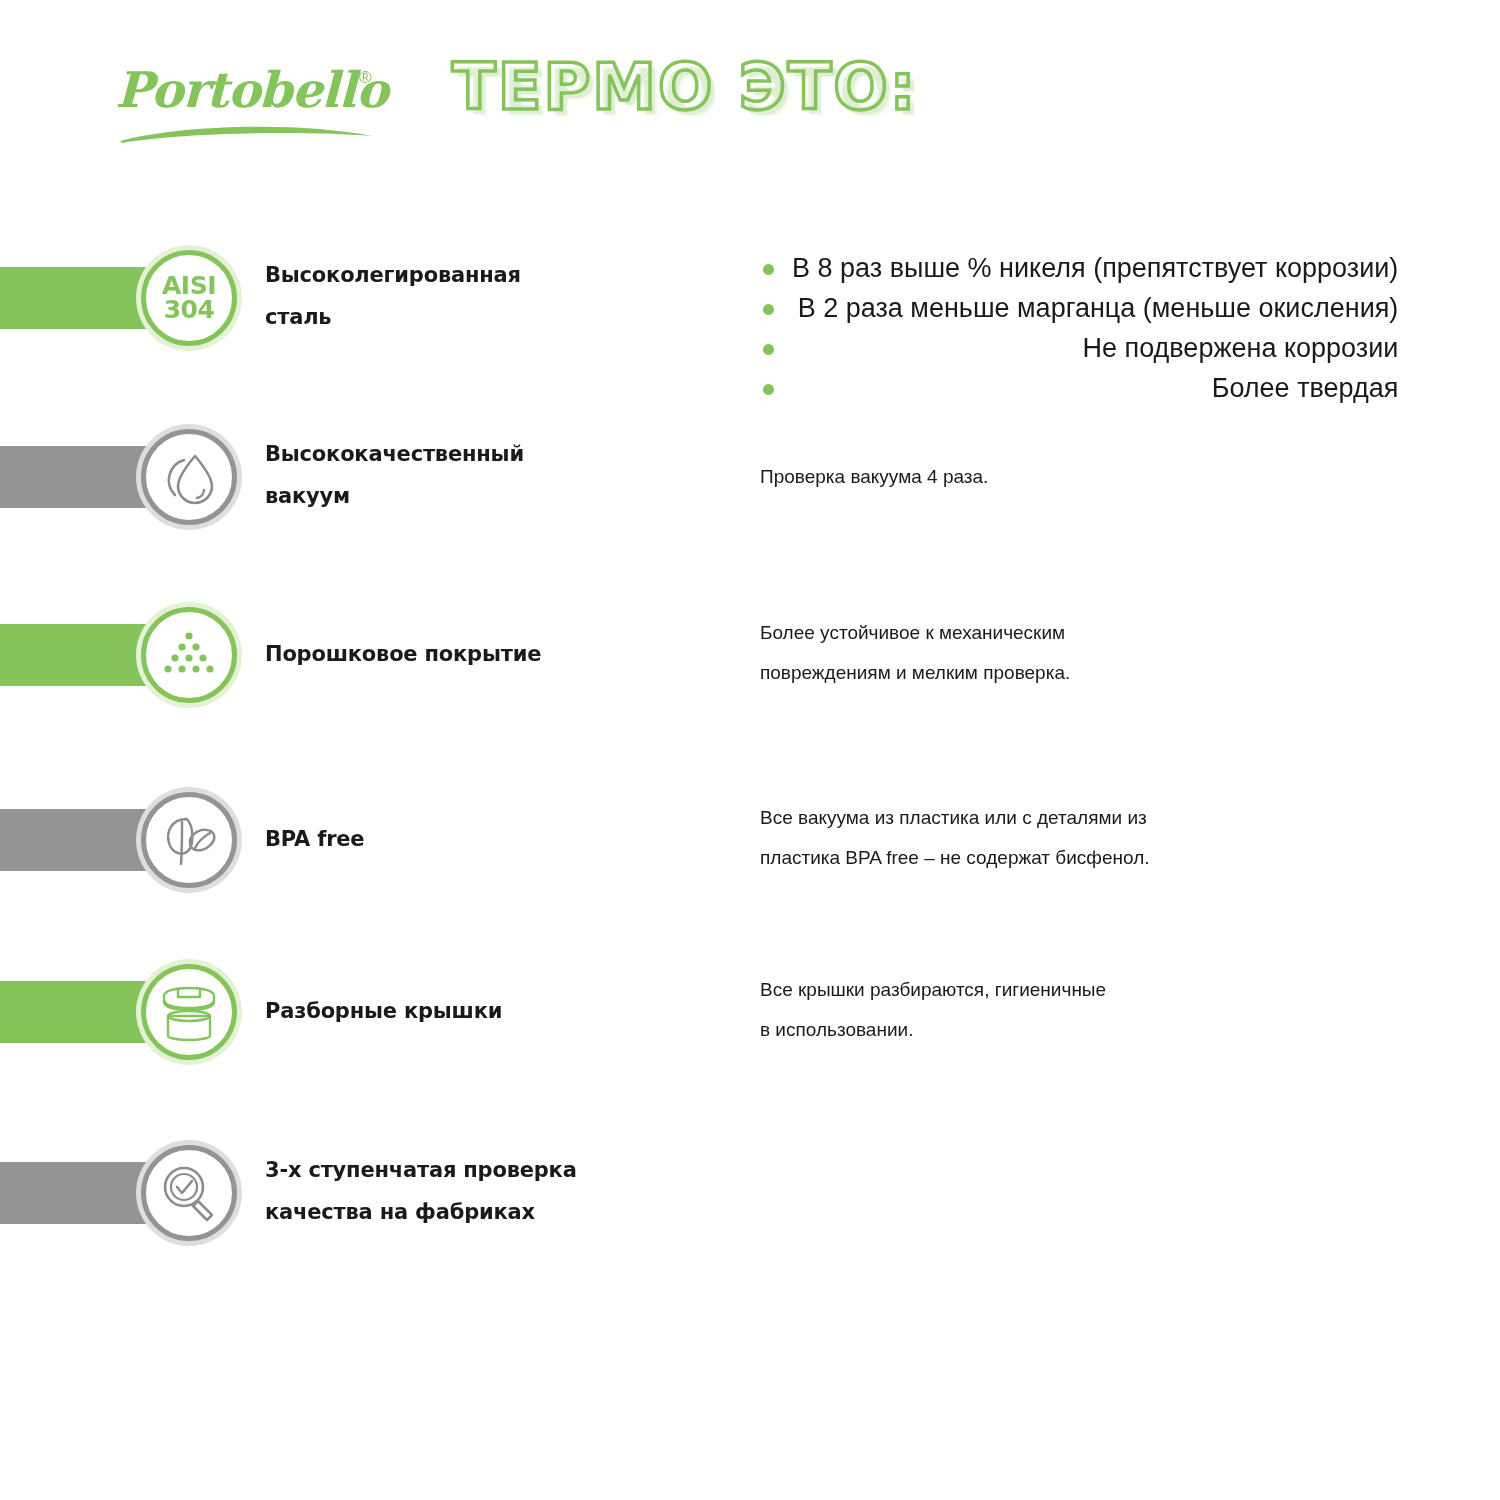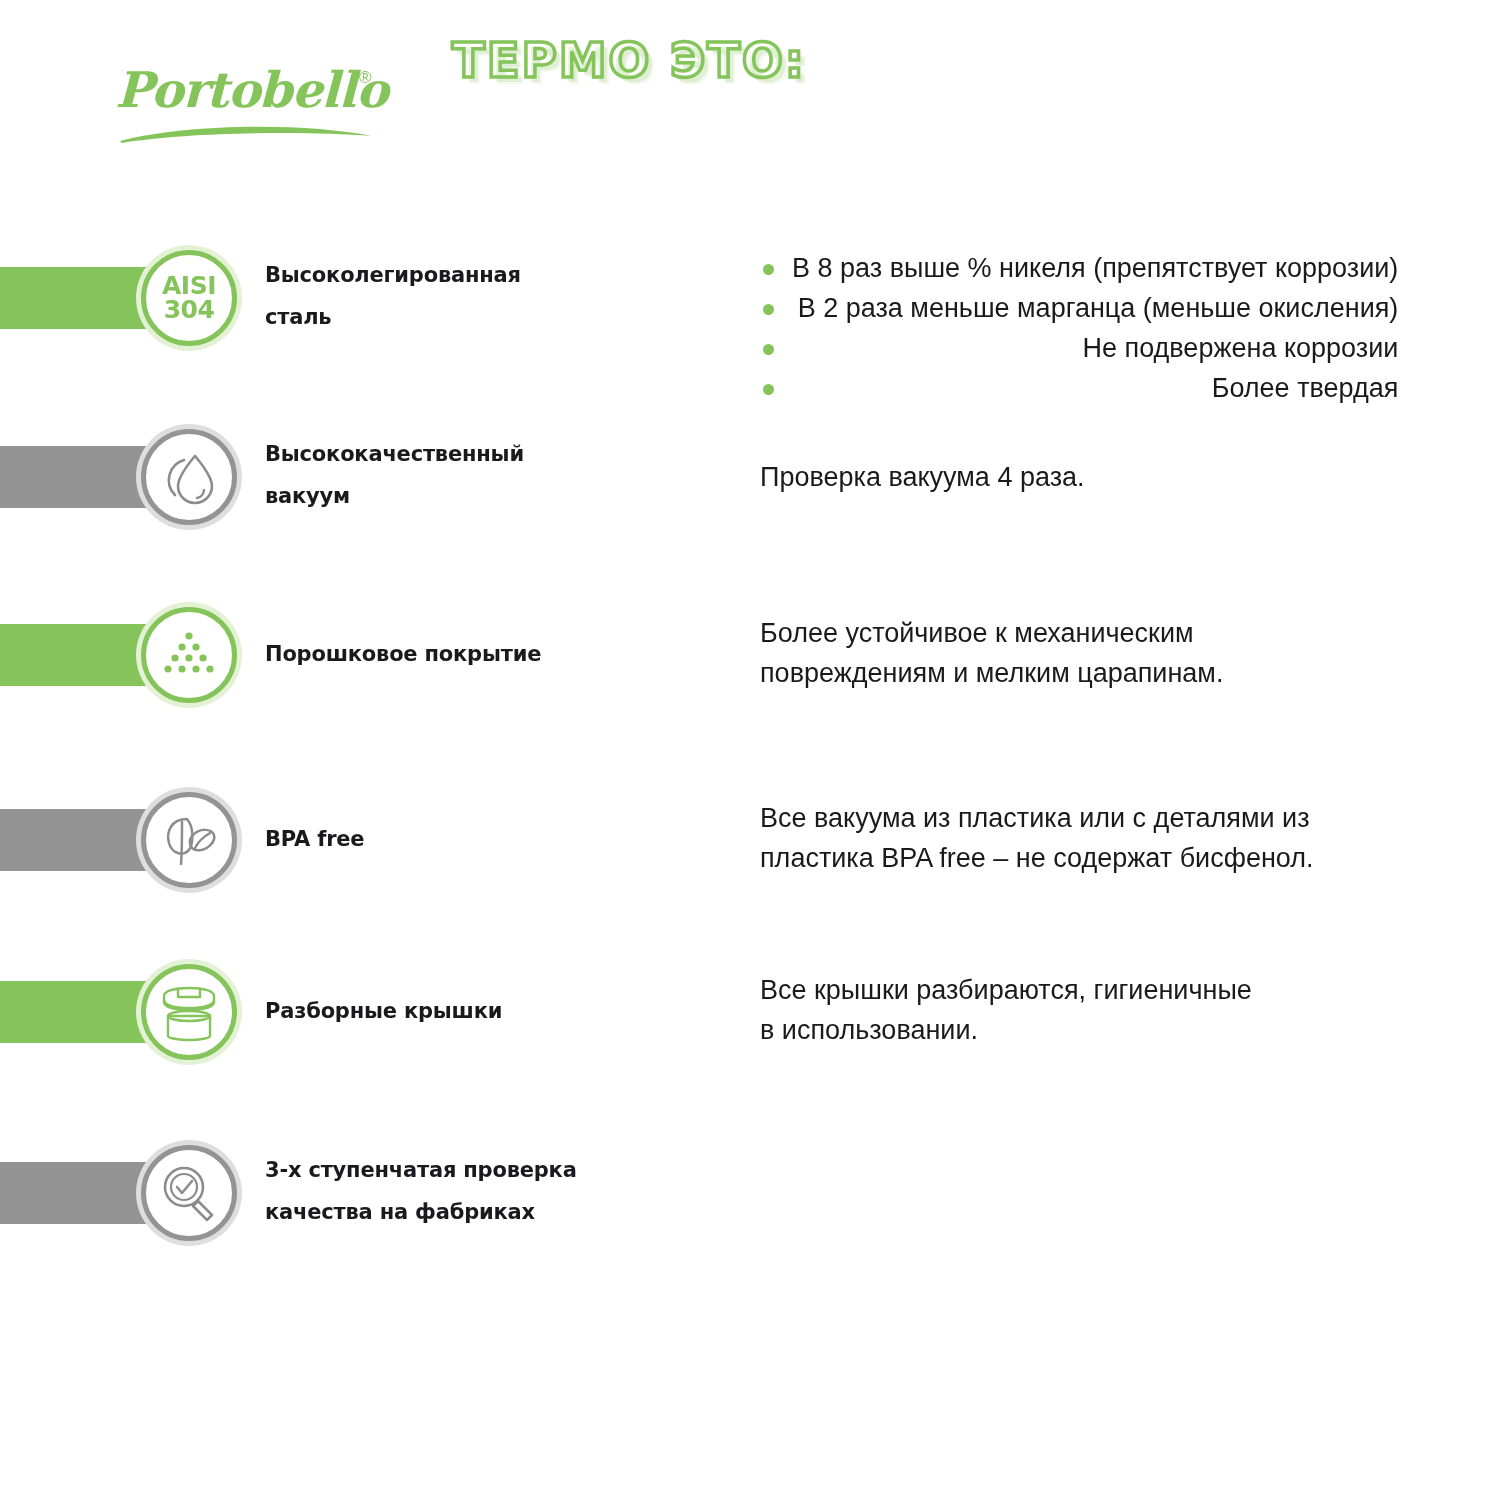--- a/index.html
+++ b/index.html
@@ -59,24 +59,24 @@
     position: absolute;
     left: 0px;
     top: 62px;
     width: 253px;
     height: 22px;
   }
 
   .headline {
     position: absolute;
     left: 452px;
-    top: 36px;
+    top: 55px;
     font-family: "DejaVu Sans", sans-serif;
     font-weight: 700;
-    font-size: 48px;
+    font-size: 64px;
     letter-spacing: 2px;
     line-height: 1;
     color: transparent;
     -webkit-text-stroke: 3.5px #85C45A;
     text-shadow:
        5px 5px 0 rgba(133,196,90,0.18),
        7px 7px 0 rgba(133,196,90,0.10);
     white-space: nowrap;
   }
 
@@ -161,21 +161,21 @@
     letter-spacing: -0.2px;
     white-space: pre-line;
     max-width: 440px;
   }
 
   .row-desc {
     position: absolute;
     left: 760px;
     font-family: "Liberation Sans", sans-serif;
     font-weight: 400;
-    font-size: 27px;
+    font-size: 19px;
     line-height: 40px;
     color: #1A1A1E;
     white-space: pre-line;
     max-width: 710px;
   }
 
   .bullets {
     position: absolute;
     left: 760px;
     list-style: none;
@@ -278,21 +278,21 @@
             <circle cx="10" cy="40" r="3.6"></circle>
               <circle cx="24" cy="40" r="3.6"></circle>
               <circle cx="38" cy="40" r="3.6"></circle>
               <circle cx="52" cy="40" r="3.6"></circle>
           </g>
         </svg>
       </div>
     </div>
     <div class="row-title" style="top:-22px">Порошковое покрытие</div>
     <div class="row-desc" style="top:-42px">Более устойчивое к механическим
-повреждениям и мелким царапинам.</div>
+повреждениям и мелким проверка.</div>
   </div>
 
   <div class="row" style="top:840px">
     <div class="bar grey"></div>
     <div class="badge grey">
       <div class="halo"></div>
       <div class="ring"></div>
       <div class="glyph">
         <svg width="62" height="60" viewBox="0 0 62 60">
           <path d="M29 9 C13 9, 8 22, 11 33 C14 44, 25 46, 30 41 C36 35, 36 17, 29 9 Z" fill="none" stroke="#8C8C8C" stroke-width="2.5" stroke-linejoin="round"></path>

